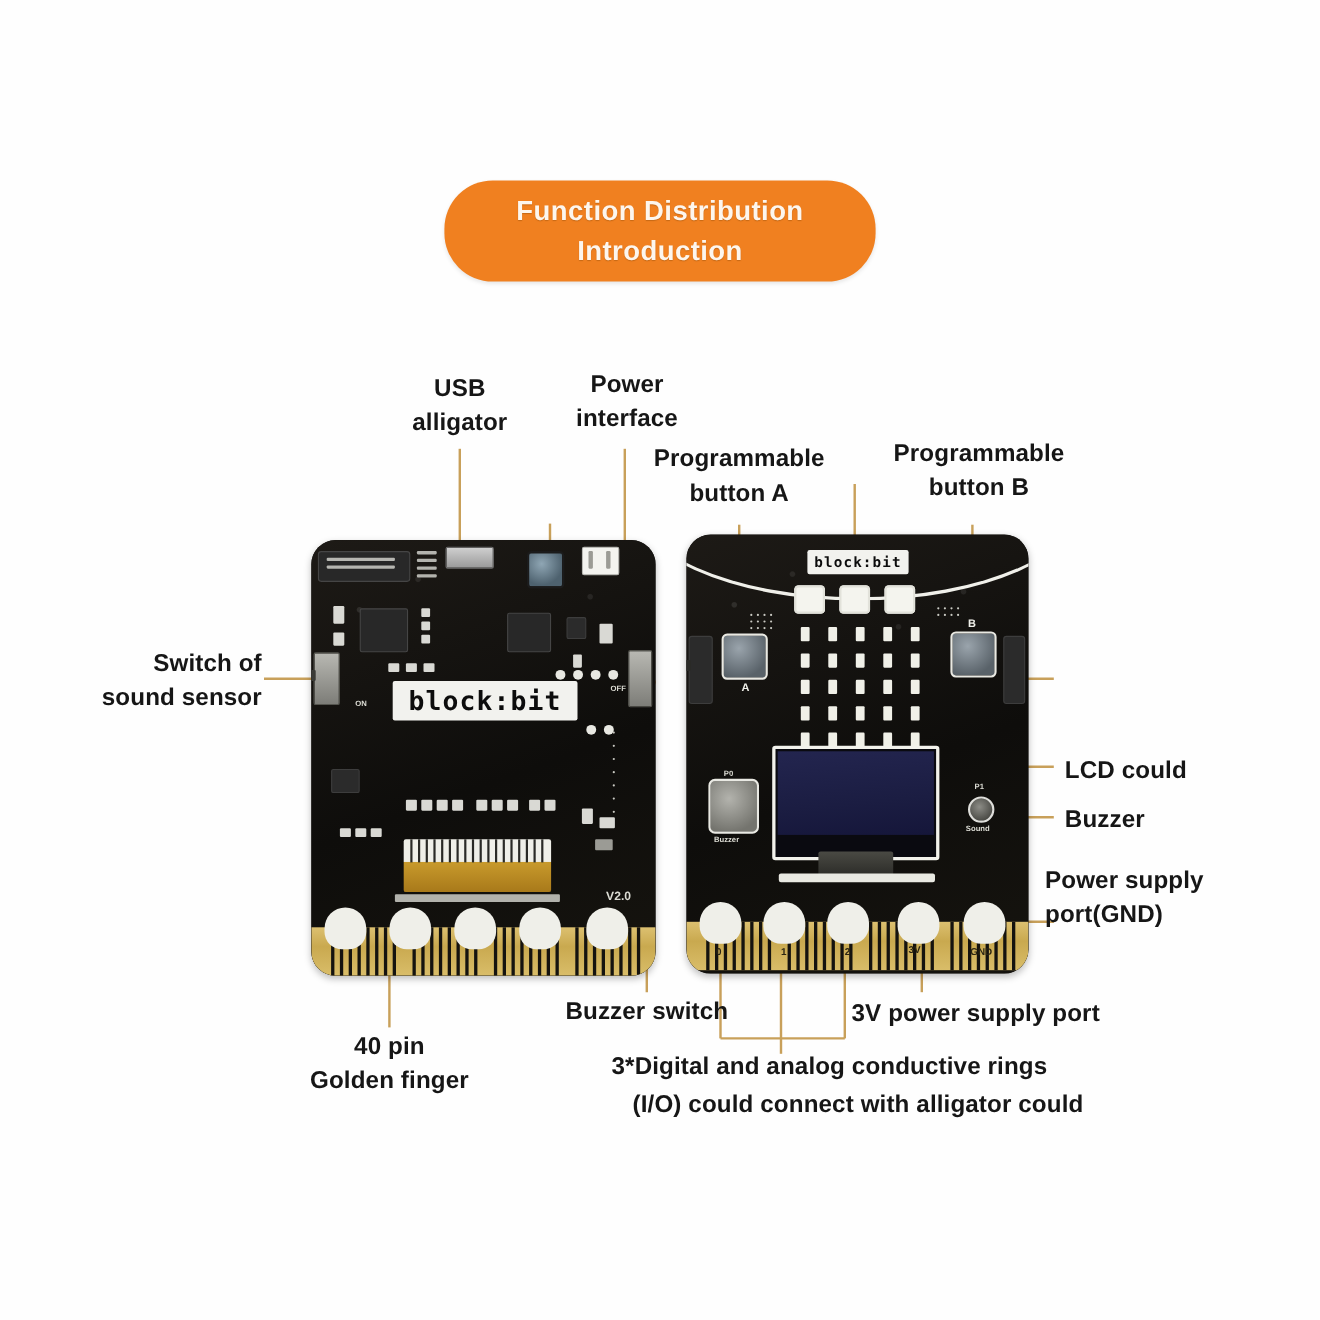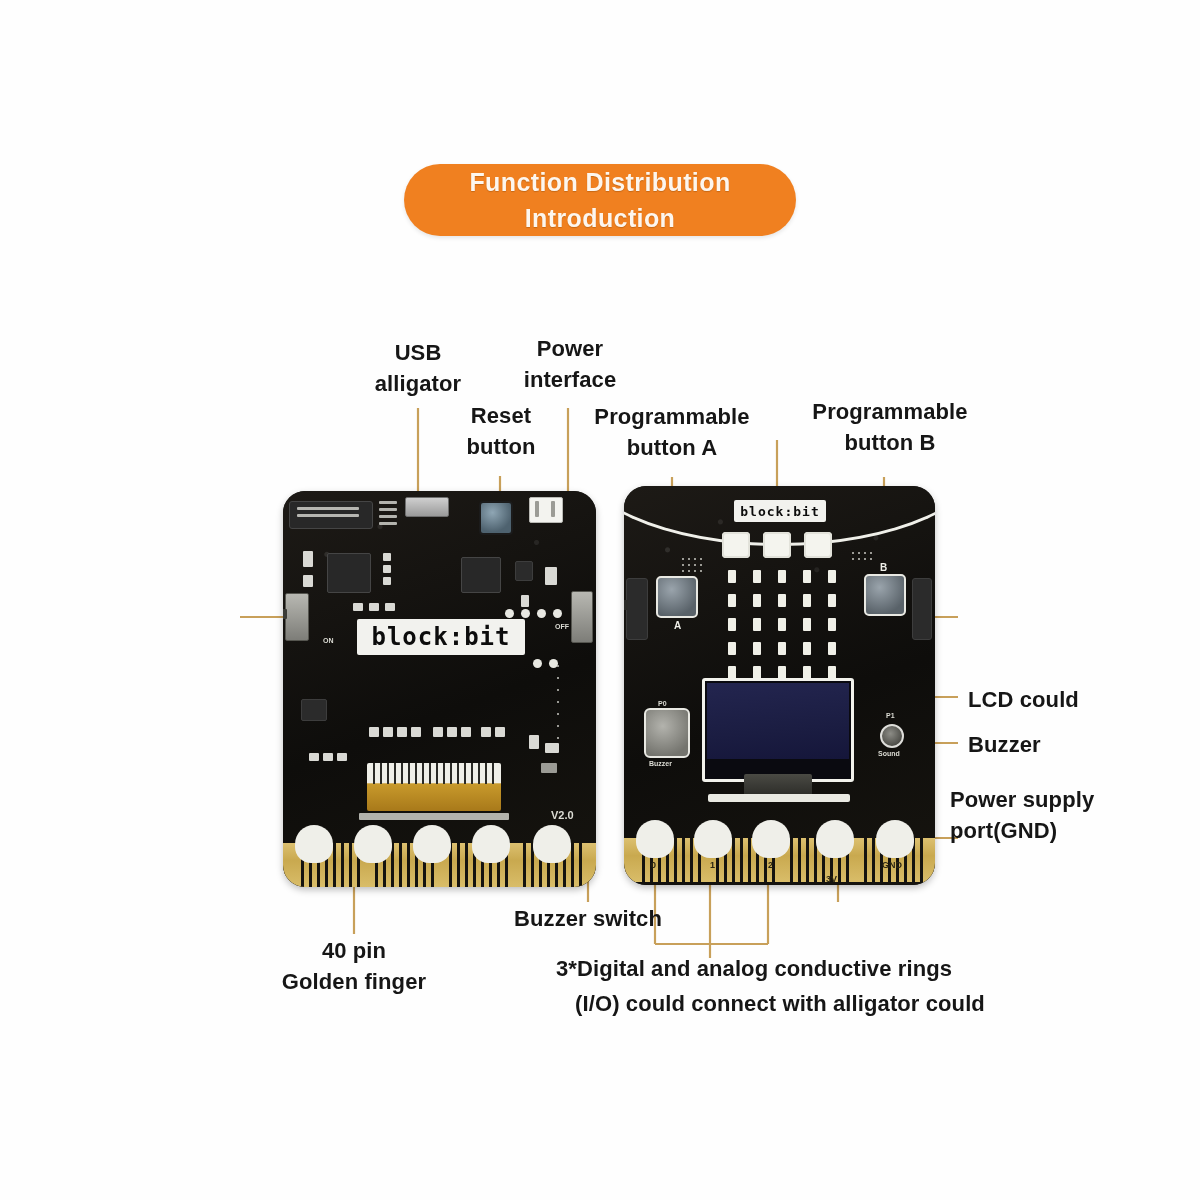--- a/index.html
+++ b/index.html
@@ -12,21 +12,21 @@
   #page {
     position: relative;
     width: 1200px; height: 1200px;
     background: #fefefe;
   }
 
   
   .title-pill {
     position: absolute;
     left: 404px; top: 164px;
-    width: 392px; height: 72px;
+    width: 392px; height: 92px;
     background: #f08020;
     border-radius: 44px;
     display: flex;
     flex-direction: column;
     align-items: center;
     justify-content: center;
     box-shadow: 0 2px 4px rgba(0,0,0,0.10);
   }
   .title-line {
     color: #fdf6ee;
@@ -589,52 +589,53 @@
     </div>
     <div class="bigpad" style="left:12px;top:334px;width:38px;height:38px;"></div>
     <div class="bigpad" style="left:70px;top:334px;width:38px;height:38px;"></div>
     <div class="bigpad" style="left:128px;top:334px;width:38px;height:38px;"></div>
     <div class="bigpad" style="left:192px;top:334px;width:38px;height:38px;"></div>
     <div class="bigpad" style="left:252px;top:334px;width:38px;height:38px;"></div>
 
     <div class="pin-text" style="left:27px;top:374px;">0</div>
     <div class="pin-text" style="left:86px;top:374px;">1</div>
     <div class="pin-text" style="left:144px;top:374px;">2</div>
-    <div class="pin-text" style="left:202px;top:388px;">3V</div>
+    <div class="pin-text" style="left:202px;top:372px;">3V</div>
     <div class="pin-text" style="left:258px;top:374px;">GND</div>
   </div>
 
   <div class="lbl c" style="left:340px;top:337px;width:156px;">USB
 alligator</div>
 
-  <div class="lbl c" style="left:442px;top:400px;width:118px;">Reset
-button</div>
 
   <div class="lbl c" style="left:500px;top:333px;width:140px;">Power
 interface</div>
 
   <div class="lbl c" style="left:588px;top:401px;width:168px;">Programmable
 button A</div>
 
 
   <div class="lbl c" style="left:800px;top:396px;width:180px;">Programmable
 button B</div>
 
+  <div class="lbl r" style="left:70px;top:587px;width:168px;">Switch of
+sound sensor</div>
 
 
   <div class="lbl l" style="left:968px;top:684px;width:180px;">LCD could</div>
 
   <div class="lbl l" style="left:968px;top:729px;width:140px;">Buzzer</div>
 
   <div class="lbl l" style="left:950px;top:784px;width:200px;">Power supply
 port(GND)</div>
 
   <div class="lbl c" style="left:258px;top:935px;width:192px;">40 pin
 Golden finger</div>
 
   <div class="lbl c" style="left:490px;top:903px;width:196px;">Buzzer switch</div>
 
+  <div class="lbl c" style="left:742px;top:905px;width:290px;">3V power supply port</div>
 
   <div class="lbl c" style="left:500px;top:953px;width:508px;">3*Digital and analog conductive rings</div>
 
   <div class="lbl c" style="left:500px;top:988px;width:560px;">(I/O) could connect with alligator could</div>
 
 </div>
 
 </body></html>

